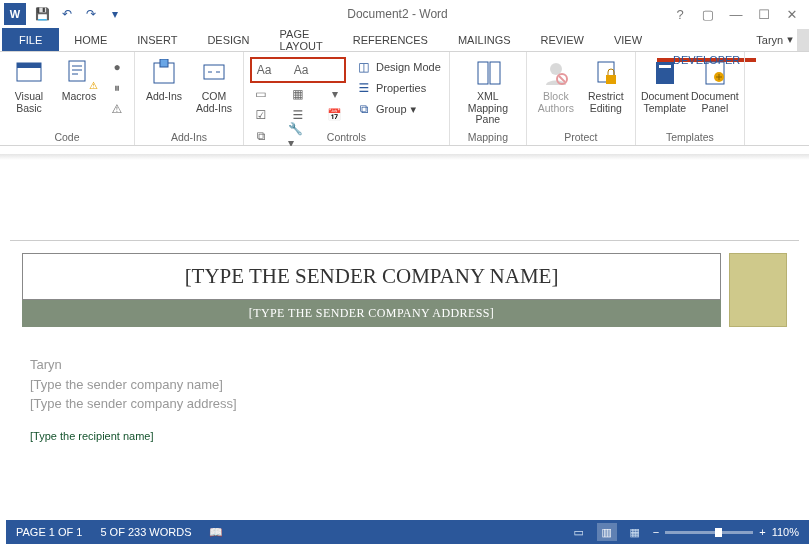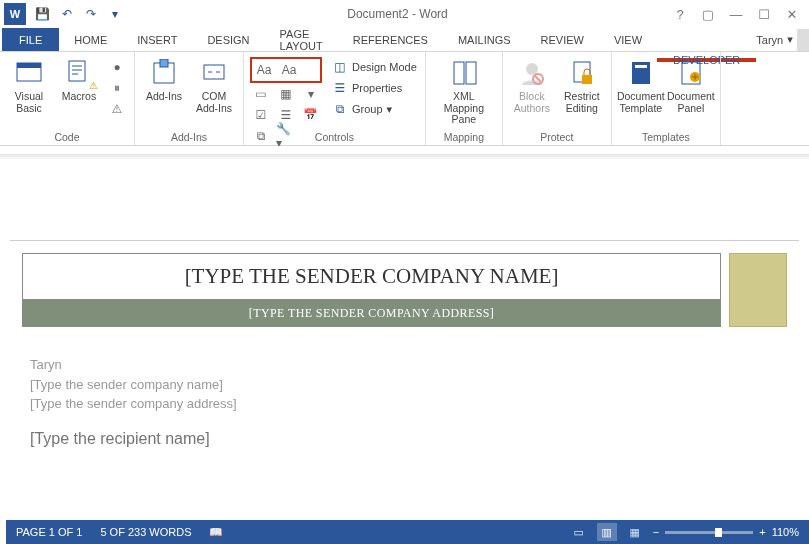--- a/index.html
+++ b/index.html
@@ -25,38 +25,38 @@
 .group-label { position: absolute; bottom: 2px; left: 0; right: 0; text-align: center; font-size: 10.5px; color: #666; }
 .group-body { display: flex; gap: 4px; height: 72px; align-items: flex-start; }
 
 .big-btn { display: flex; flex-direction: column; align-items: center; width: 46px; cursor: pointer; padding-top: 2px; gap: 2px; }
 .big-btn .icon { width: 32px; height: 32px; display: flex; align-items: center; justify-content: center; font-size: 20px; color: #2b579a; }
 .big-btn .lbl { font-size: 10.5px; text-align: center; line-height: 1.1; color: #444; }
 .badge-warn { position: relative; }
 .badge-warn::after { content: "⚠"; position: absolute; bottom: 12px; right: 4px; font-size: 10px; color: #e6a100; }
 
 .small-grid { display: flex; flex-direction: column; gap: 1px; padding-top: 2px; }
-.small-row { display: flex; gap: 3px; }
+.small-row { display: flex; gap: 15px; }
 .small-btn { width: 22px; height: 20px; display: flex; align-items: center; justify-content: center; cursor: pointer; color: #666; font-size: 12px; border: 1px solid transparent; }
 .controls-hl { border: 2px solid #c43316; padding: 1px; }
 .row-btn { display: flex; align-items: center; gap: 4px; height: 20px; font-size: 11px; color: #444; cursor: pointer; padding: 0 2px; }
 .row-btn .ic { width: 16px; height: 16px; display: flex; align-items: center; justify-content: center; color: #2b579a; font-size: 12px; }
 
 .doc-wrap { position: absolute; top: 146px; bottom: 24px; left: 0; right: 0; background: #fff; overflow: hidden; padding-top: 8px; }
 .shadow-line { height: 6px; background: linear-gradient(#e5e5e5, #fff); margin-bottom: 80px; }
 .page { margin: 0 10px; border-top: 1px solid #ccc; padding: 12px; }
 .hdr-row { display: flex; gap: 8px; }
 .hdr-main { flex: 1; }
 .company-name { border: 1px solid #888; text-align: center; font-family: Georgia, serif; font-size: 21px; padding: 10px 4px; color: #333; }
 .company-addr { background: #7f8f7a; color: #fff; text-align: center; font-size: 12px; padding: 6px 4px; font-family: Georgia, serif; letter-spacing: 0.4px; }
 .hdr-side { width: 58px; height: 74px; background: #cfc98b; border: 1px solid #b7b172; }
 .body-block { padding: 28px 8px 0; font-family: Georgia, serif; }
 .date-line { font-size: 15px; color: #222; margin-bottom: 42px; }
 .gray-line { font-size: 13px; color: #999; line-height: 1.5; }
-.recip { font-size: 16px; color: #737373; margin-top: 16px; }
+.recip { font-size: 11px; color: #14532d; margin-top: 16px; }
 
 .statusbar { position: absolute; bottom: 0; left: 6px; right: 0; height: 24px; background: #2b579a; color: #fff; display: flex; align-items: center; font-size: 11px; padding: 0 10px; gap: 14px; }
 .status-left { display: flex; gap: 18px; align-items: center; }
 .status-right { margin-left: auto; display: flex; align-items: center; gap: 8px; }
 .view-btn { width: 20px; height: 18px; display: flex; align-items: center; justify-content: center; cursor: pointer; color: #cfe0f2; }
 .view-btn.active { background: rgba(255,255,255,.25); color: #fff; }
 .zoom { display: flex; align-items: center; gap: 6px; }
 .zoom-track { width: 88px; height: 3px; background: rgba(255,255,255,.45); position: relative; }
 .zoom-thumb { position: absolute; top: -3px; left: 50px; width: 7px; height: 9px; background: #fff; }
 </style>

